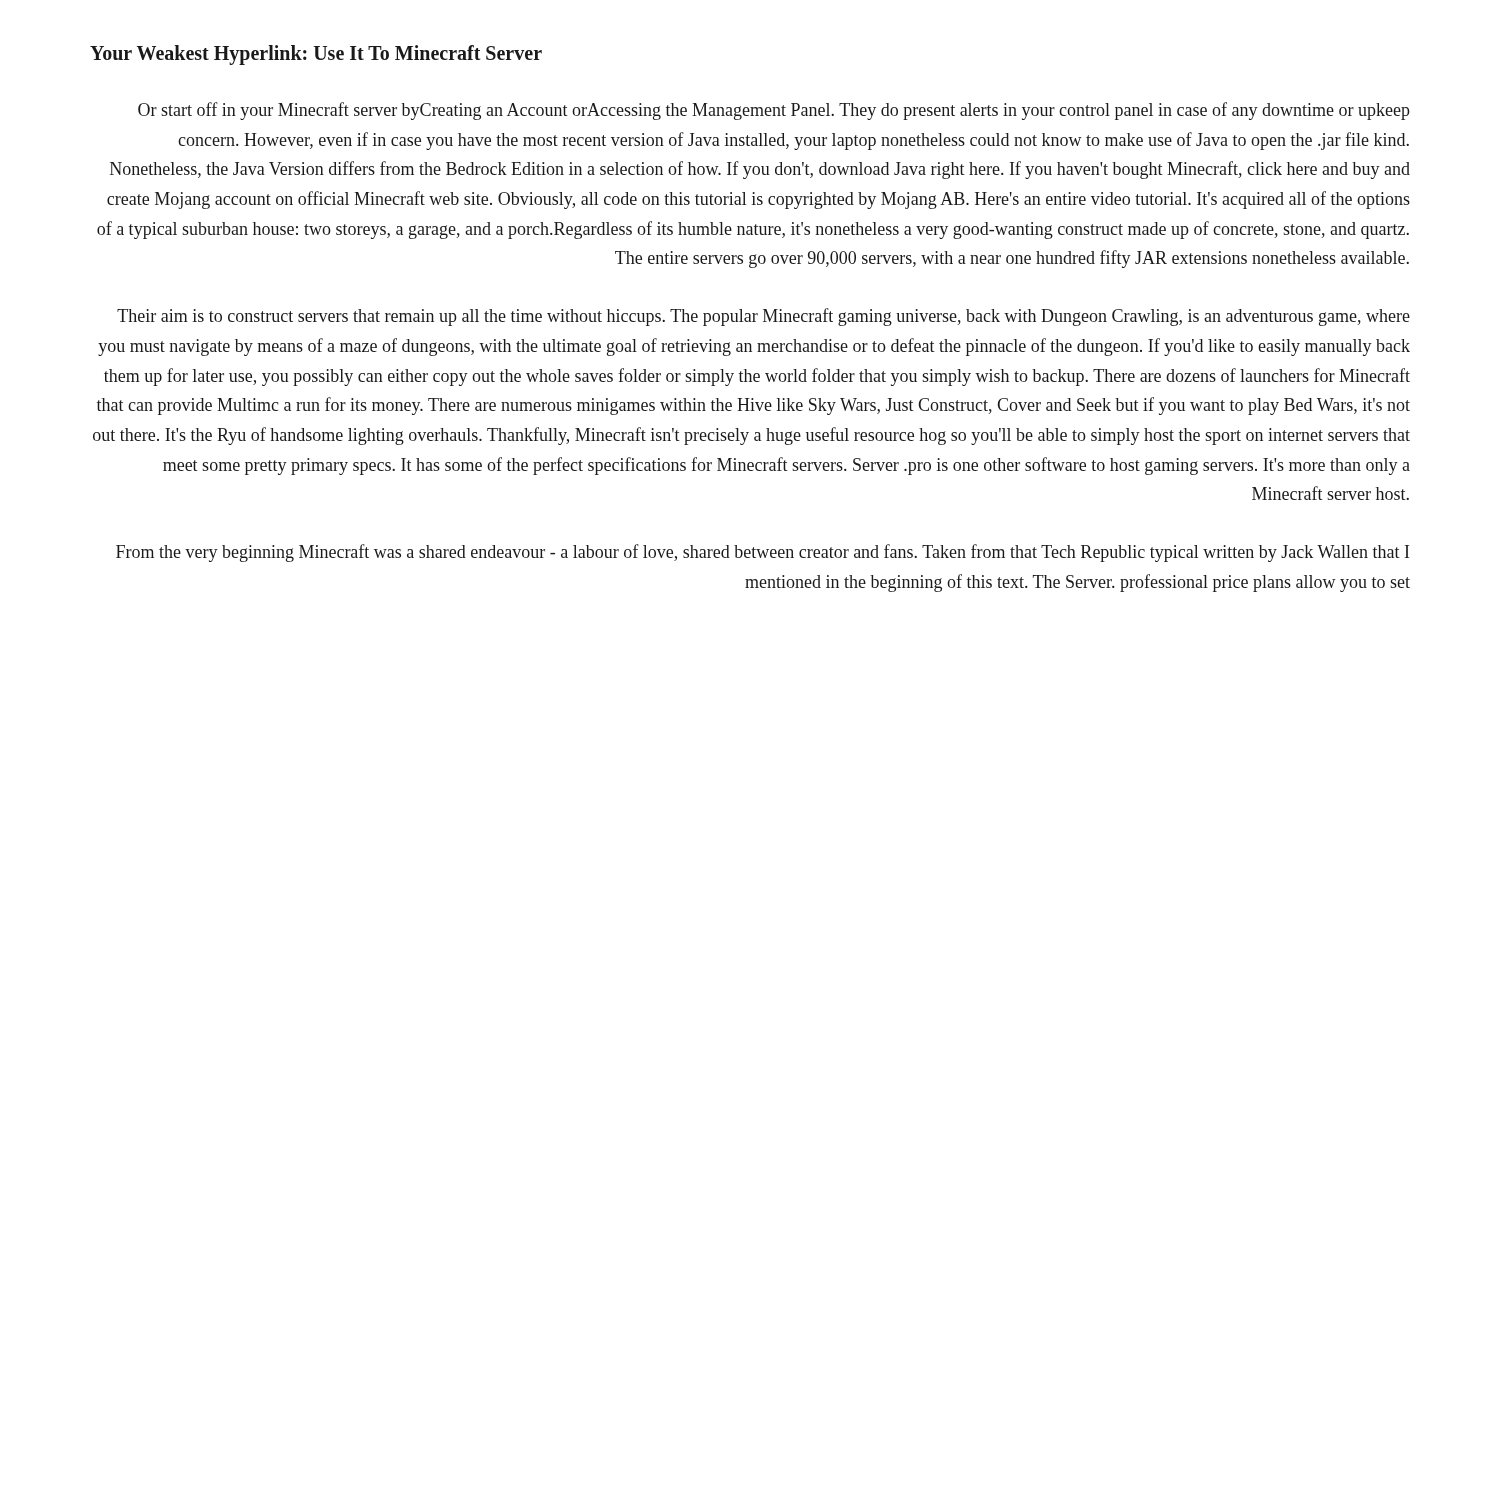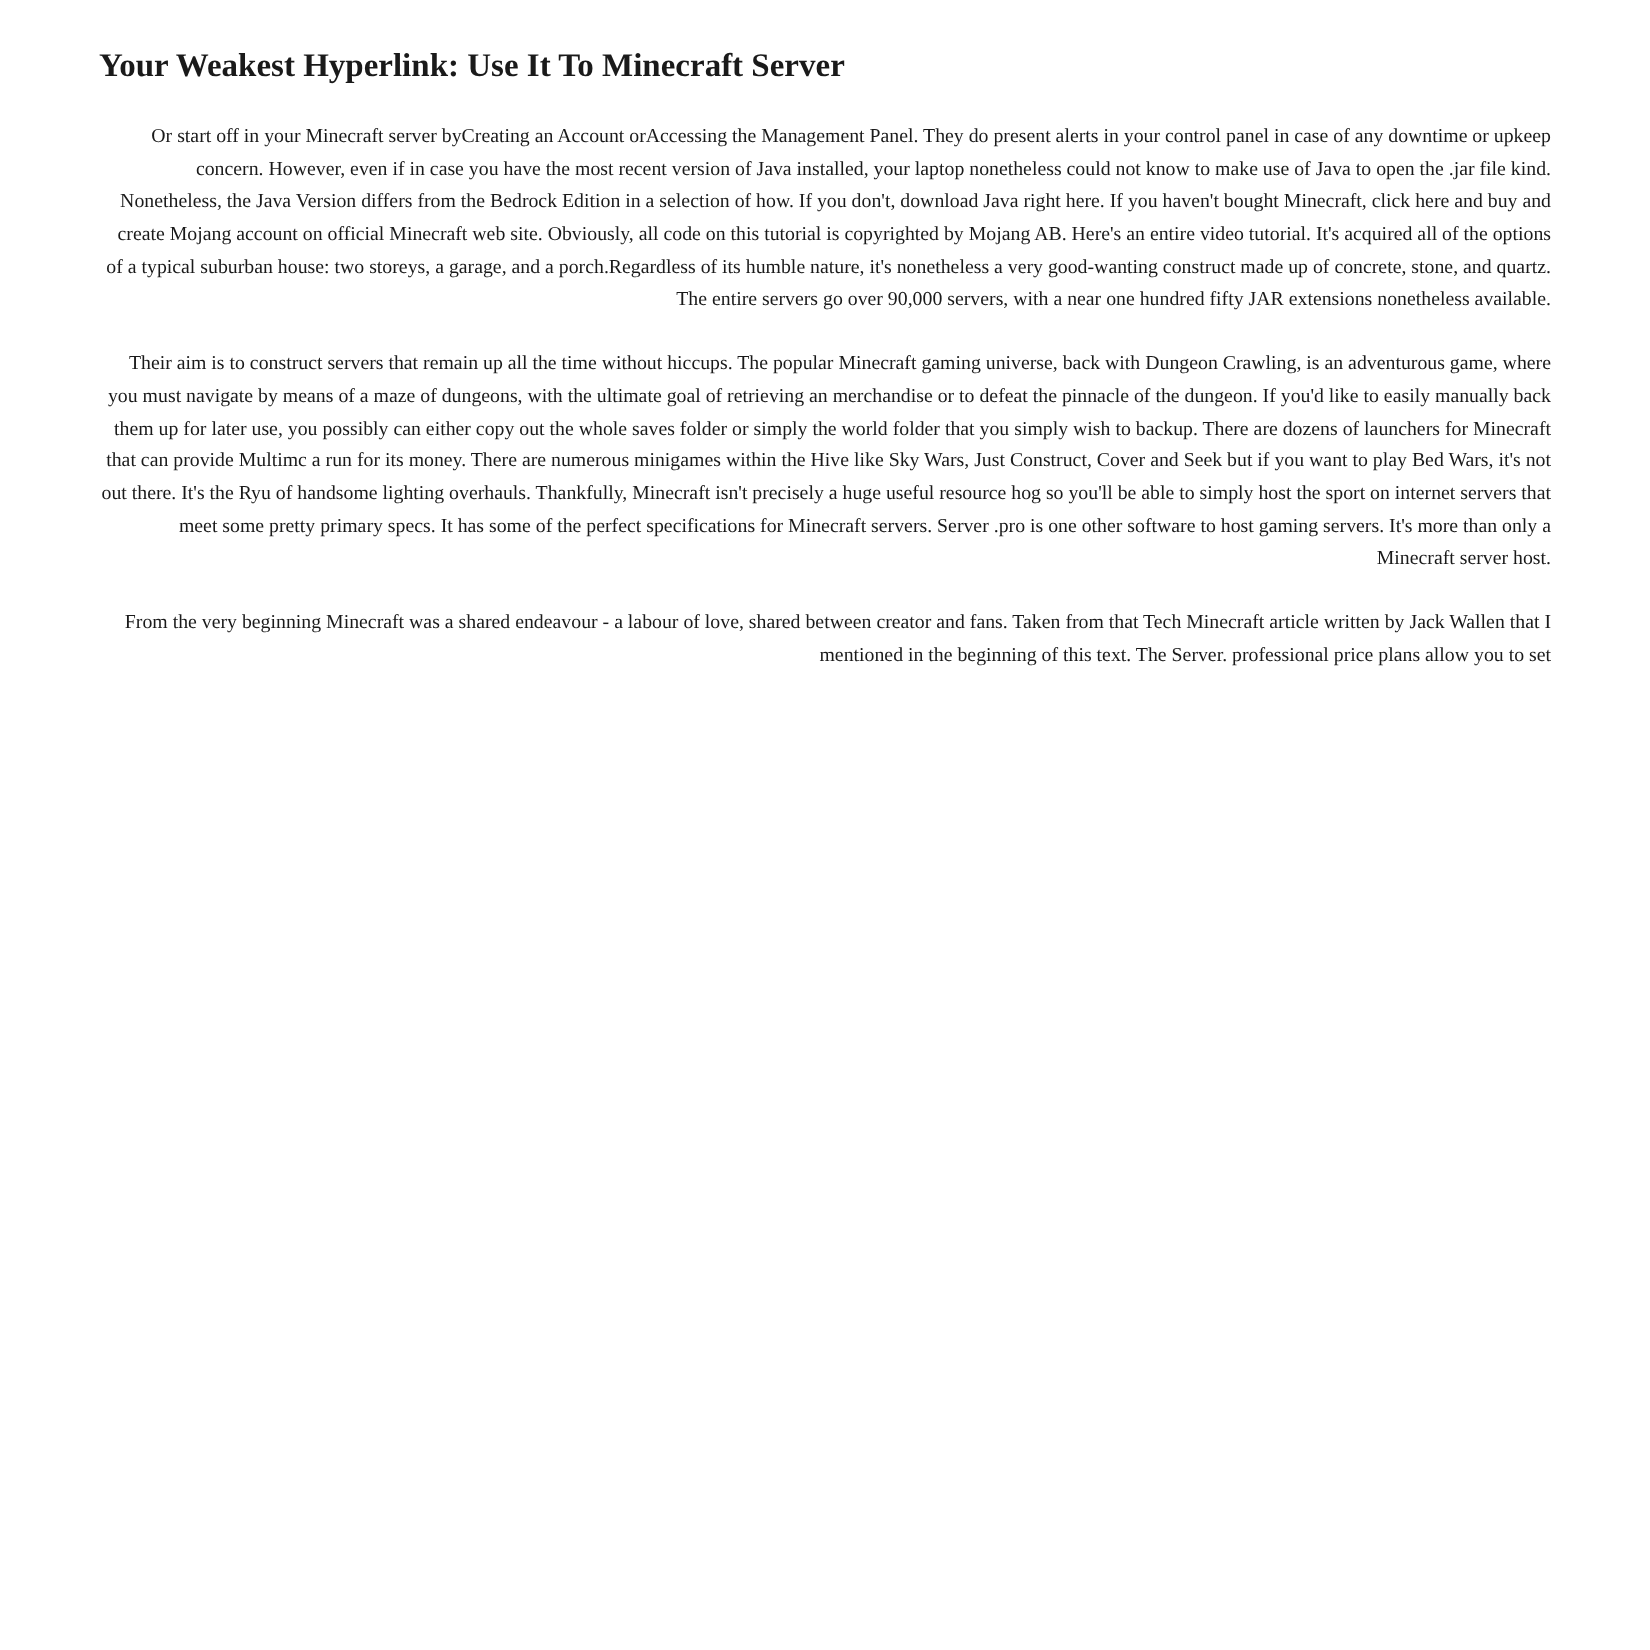--- a/index.html
+++ b/index.html
@@ -11,21 +11,21 @@
     body {
       background-color: #ffffff;
       font-family: Georgia, 'Times New Roman', Times, serif;
       color: #000000;
       padding: 40px 90px;
       max-width: 1500px;
       margin: 0 auto;
     }
 
     .page-title {
-      font-size: 30px;
+      font-size: 20px;
       font-weight: bold;
       color: #1a1a1a;
       margin-bottom: 30px;
       line-height: 1.3;
       border-bottom: none;
     }
 
     .content-paragraph {
       font-size: 18px;
       line-height: 1.65;
@@ -36,13 +36,13 @@
   </style>
 </head>
 <body>
 
 <h1 class="page-title">Your Weakest Hyperlink: Use It To Minecraft Server</h1>
 
 <p class="content-paragraph">Or start off in your Minecraft server byCreating an Account orAccessing the Management Panel. They do present alerts in your control panel in case of any downtime or upkeep concern. However, even if in case you have the most recent version of Java installed, your laptop nonetheless could not know to make use of Java to open the .jar file kind. Nonetheless, the Java Version differs from the Bedrock Edition in a selection of how. If you don't, download Java right here. If you haven't bought Minecraft, click here and buy and create Mojang account on official Minecraft web site. Obviously, all code on this tutorial is copyrighted by Mojang AB. Here's an entire video tutorial. It's acquired all of the options of a typical suburban house: two storeys, a garage, and a porch.Regardless of its humble nature, it's nonetheless a very good-wanting construct made up of concrete, stone, and quartz. The entire servers go over 90,000 servers, with a near one hundred fifty JAR extensions nonetheless available.</p>
 
 <p class="content-paragraph">Their aim is to construct servers that remain up all the time without hiccups. The popular Minecraft gaming universe, back with Dungeon Crawling, is an adventurous game, where you must navigate by means of a maze of dungeons, with the ultimate goal of retrieving an merchandise or to defeat the pinnacle of the dungeon. If you'd like to easily manually back them up for later use, you possibly can either copy out the whole saves folder or simply the world folder that you simply wish to backup. There are dozens of launchers for Minecraft that can provide Multimc a run for its money. There are numerous minigames within the Hive like Sky Wars, Just Construct, Cover and Seek but if you want to play Bed Wars, it's not out there. It's the Ryu of handsome lighting overhauls. Thankfully, Minecraft isn't precisely a huge useful resource hog so you'll be able to simply host the sport on internet servers that meet some pretty primary specs. It has some of the perfect specifications for Minecraft servers. Server .pro is one other software to host gaming servers. It's more than only a Minecraft server host.</p>
 
-<p class="content-paragraph">From the very beginning Minecraft was a shared endeavour - a labour of love, shared between creator and fans. Taken from that Tech Minecraft article written by Jack Wallen that I mentioned in the beginning of this text. The Server. professional price plans allow you to set</p>
+<p class="content-paragraph">From the very beginning Minecraft was a shared endeavour - a labour of love, shared between creator and fans. Taken from that Tech Republic typical written by Jack Wallen that I mentioned in the beginning of this text. The Server. professional price plans allow you to set</p>
 
 </body></html>

